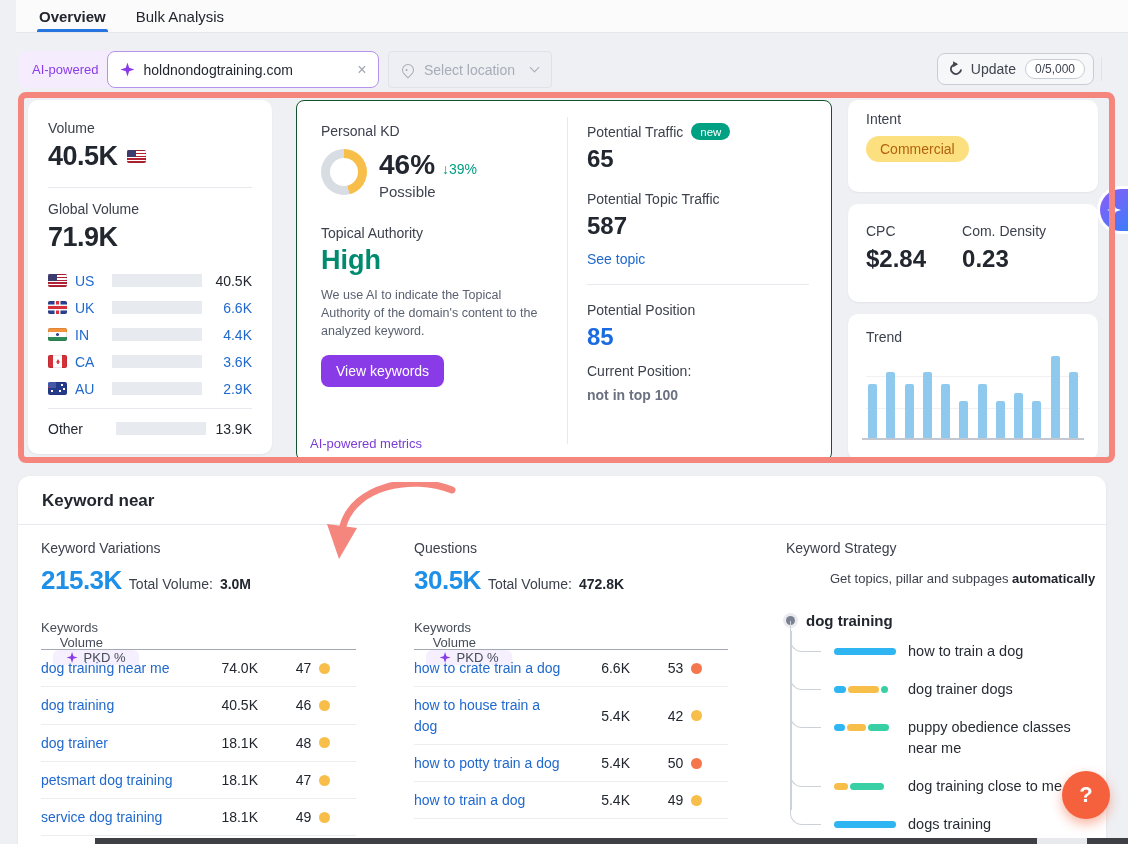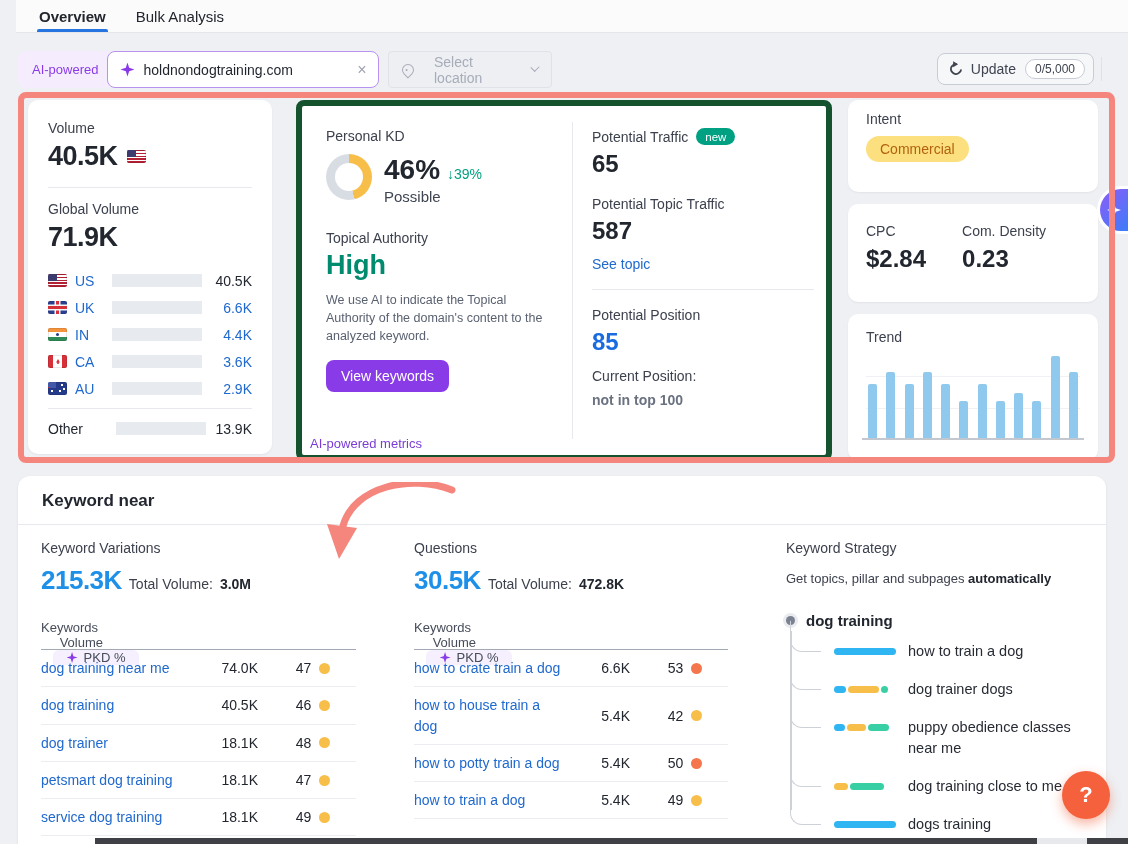--- a/index.html
+++ b/index.html
@@ -20,21 +20,21 @@
   .ai-chip{background:#F5EDFE;color:#8A3BE8;font-size:13px;display:flex;align-items:center;
     padding:0 12px 0 14px;border-radius:8px 0 0 8px;}
   .kw-input{width:272px;background:#fff;border:1.5px solid #B792EE;border-radius:8px;display:flex;
     align-items:center;gap:9px;padding:12px 12px;margin-left:-3px;font-size:14px;color:#1F232C;}
   .kw-input .qtext{flex:1;}
   .x-icon{color:#9FA4B0;font-size:16px;line-height:1;cursor:pointer;}
   .sparkle{width:14px;height:14px;background:#8A3BE8;flex-shrink:0;
     clip-path:polygon(50% 0,62% 38%,100% 50%,62% 62%,50% 100%,38% 62%,0 50%,38% 38%);}
   .sparkle.white{background:#fff;}
   .loc-select{position:absolute;left:370px;top:0;width:164px;height:37px;background:#EDEFF3;
-    border:1px solid #DFE2E8;border-radius:4px;display:flex;align-items:center;gap:20px;
+    border:1px solid #DFE2E8;border-radius:4px;display:flex;align-items:center;gap:10px;
     padding:0 13px;color:#A7ACB8;font-size:14px;cursor:pointer;}
   .pin-icon{width:12px;height:12px;border:1.5px solid #A7ACB8;border-radius:50% 50% 50% 0;
     transform:rotate(-45deg);position:relative;flex-shrink:0;}
   .pin-icon::after{content:'';position:absolute;left:3px;top:3px;width:2px;height:2px;border-radius:50%;background:#A7ACB8;}
   .chev{width:7px;height:7px;border-right:1.6px solid #A7ACB8;border-bottom:1.6px solid #A7ACB8;
     transform:rotate(45deg);margin-left:auto;margin-top:-4px;}
   .update-btn{position:absolute;right:20px;top:2px;height:32px;display:flex;align-items:center;gap:9px;
     border:1px solid #C8CCD5;border-radius:8px;background:#F6F7F9;padding:0 8px 0 12px;cursor:pointer;}
   .refresh-icon{width:12px;height:12px;border:2px solid #41454F;border-radius:50%;
     border-right-color:transparent;position:relative;transform:rotate(-40deg);}
@@ -71,21 +71,21 @@
   .flag-uk::before{content:'';position:absolute;left:8px;top:0;bottom:0;width:3px;background:#D63039;box-shadow:0 0 0 1.5px #F4F6F8;}
   .flag-uk::after{content:'';position:absolute;left:0;right:0;top:5px;height:3px;background:#D63039;box-shadow:0 0 0 1.5px #F4F6F8;}
   .flag-in{background:linear-gradient(180deg,#F5943C 0 33%,#fff 33% 67%,#2E8B57 67%);}
   .flag-in::after{content:'';position:absolute;left:8px;top:5px;width:3px;height:3px;border-radius:50%;background:#27408B;}
   .flag-ca{background:linear-gradient(90deg,#D63039 0 26%,#fff 26% 74%,#D63039 74%);}
   .flag-ca::after{content:'';position:absolute;left:8px;top:4px;width:4px;height:5px;background:#D63039;clip-path:polygon(50% 0,100% 70%,70% 70%,70% 100%,30% 100%,30% 70%,0 70%);}
   .flag-au{background:#263A8A;background-image:radial-gradient(circle 1px at 14px 3px,#fff 1px,transparent 1.3px),radial-gradient(circle 1px at 12px 9px,#fff 1px,transparent 1.3px),radial-gradient(circle 1px at 16px 7px,#fff 1px,transparent 1.3px),radial-gradient(circle 1.2px at 4px 9px,#fff 1.2px,transparent 1.5px);}
   .flag-au::after{content:'';position:absolute;left:0;top:0;width:8px;height:6px;background:linear-gradient(45deg,#D63039 1px,transparent 1px),linear-gradient(-45deg,#D63039 1px,#4a5fae 1px);opacity:.85;}
   
   .ai-wrap{position:absolute;left:296px;top:100px;width:536px;height:360px;background:#EFE9FA;border-radius:12px;}
-  .ai-card{position:absolute;left:0;top:0;right:0;height:361px;background:#fff;border:6px solid #14532d;border-radius:8px;}
+  .ai-card{position:absolute;left:0;top:0;right:0;height:361px;background:#fff;border:1px solid #14532d;border-radius:8px;}
   .ai-footer{position:absolute;left:14px;bottom:9px;font-size:13px;color:#7A3BD6;}
   .v-div{position:absolute;left:270px;top:16px;bottom:16px;width:1px;background:#E7E9EE;}
   .kd-col{position:absolute;left:24px;top:22px;width:234px;}
   .kd-row{display:flex;align-items:flex-start;gap:12px;margin-top:10px;}
   .donut{width:46px;height:46px;border-radius:50%;position:relative;flex-shrink:0;}
   .donut::after{content:'';position:absolute;left:9px;top:9px;width:28px;height:28px;border-radius:50%;background:#fff;}
   .kd-nums{display:flex;align-items:baseline;gap:7px;}
   .kd-pct{font-size:28px;font-weight:700;}
   .kd-change{font-size:14px;color:#00A182;}
   .kd-level{font-size:15px;color:#3F4552;margin-top:2px;}
@@ -135,21 +135,21 @@
   .th-kw{flex:1;display:flex;align-items:center;}
   .th-vol{width:62px;display:flex;align-items:center;justify-content:flex-end;}
   .th-pkd{width:86px;margin-left:12px;background:#F6EFFE;display:flex;align-items:center;justify-content:center;gap:6px;border-radius:6px 6px 0 0;}
   .th-pkd .sparkle{width:11px;height:11px;}
   .trow{display:flex;align-items:center;border-bottom:1px solid #EBEDF1;font-size:14px;padding:8px 0;min-height:36px;}
   .td-kw{flex:1;color:#2069CE;line-height:1.45;padding-right:6px;cursor:pointer;}
   .td-vol{width:62px;text-align:right;color:#22262F;}
   .td-pkd{width:86px;margin-left:12px;display:flex;align-items:center;justify-content:center;gap:8px;color:#22262F;}
   .dot{width:11px;height:11px;border-radius:50%;flex-shrink:0;}
   
-  .strat-sub{font-size:13px;color:#3C414D;margin-top:15px;}
+  .strat-sub{font-size:13px;color:#3C414D;margin-top:15px;margin-left:44px;}
   .strat-sub b{color:#22262F;}
   .tree{margin-top:26px;}
   .root{display:flex;align-items:center;gap:11px;font-size:15px;font-weight:700;}
   .root-dot{width:9px;height:9px;border-radius:50%;background:#7A8190;box-shadow:0 0 0 3px #E9EBEF;flex-shrink:0;}
   .children{position:relative;margin-left:4px;margin-top:4px;}
   .children::before{content:'';position:absolute;left:0;top:-2px;height:calc(100% - 32px);width:1.5px;background:#CDD1D8;}
   .tchild{position:relative;display:flex;align-items:flex-start;gap:12px;padding:8px 0 8px 44px;font-size:14.5px;color:#272B34;line-height:1.5;}
   .tchild::before{content:'';position:absolute;left:0;top:-12px;width:30px;height:30px;
     border-left:1.5px solid #CDD1D8;border-bottom:1.5px solid #CDD1D8;border-bottom-left-radius:12px;}
   .tbar{width:62px;display:flex;gap:2px;flex-shrink:0;margin-top:7px;height:7px;}

